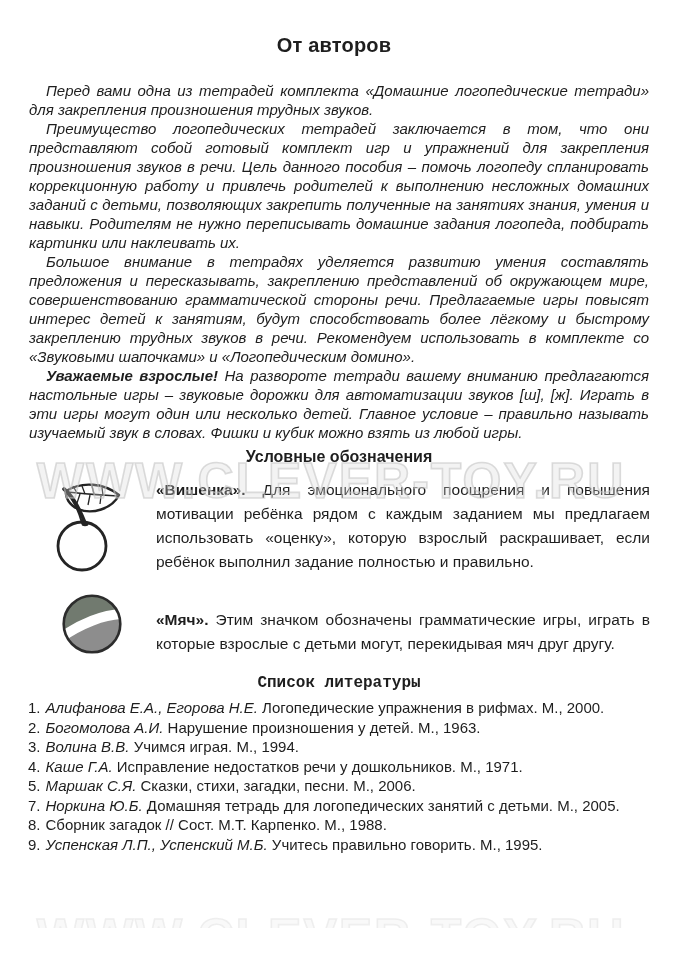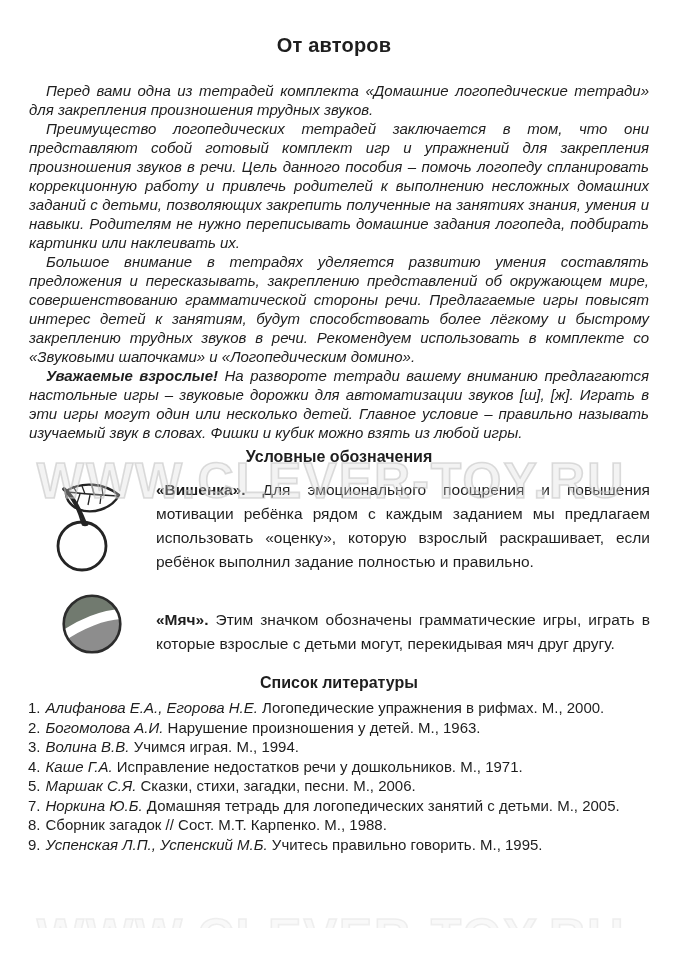--- a/index.html
+++ b/index.html
@@ -57,21 +57,21 @@
     flex:1;
     font-size:15.5px;
     line-height:24px;
     text-align:justify;
   }
   .legend-text b{font-weight:700;}
   .legend-item.ball-row .legend-icon-cell{padding-top:6px;}
   .legend-item.basket-row .legend-icon-cell{padding-top:4px;}
   
   .refs{margin:18px 28px 0 28px;}
-  .refs .section-heading{margin:0 0 6px 0;}
+  .refs .section-heading{margin:0 0 6px 0;font-family:Liberation Mono, monospace;}
   .ref{
     font-size:15px;
     line-height:19.5px;
     white-space:nowrap;
     overflow:hidden;
   }
   .ref-num{margin-right:5px;}
   .ref i{font-style:italic;}
   
   .watermark{

